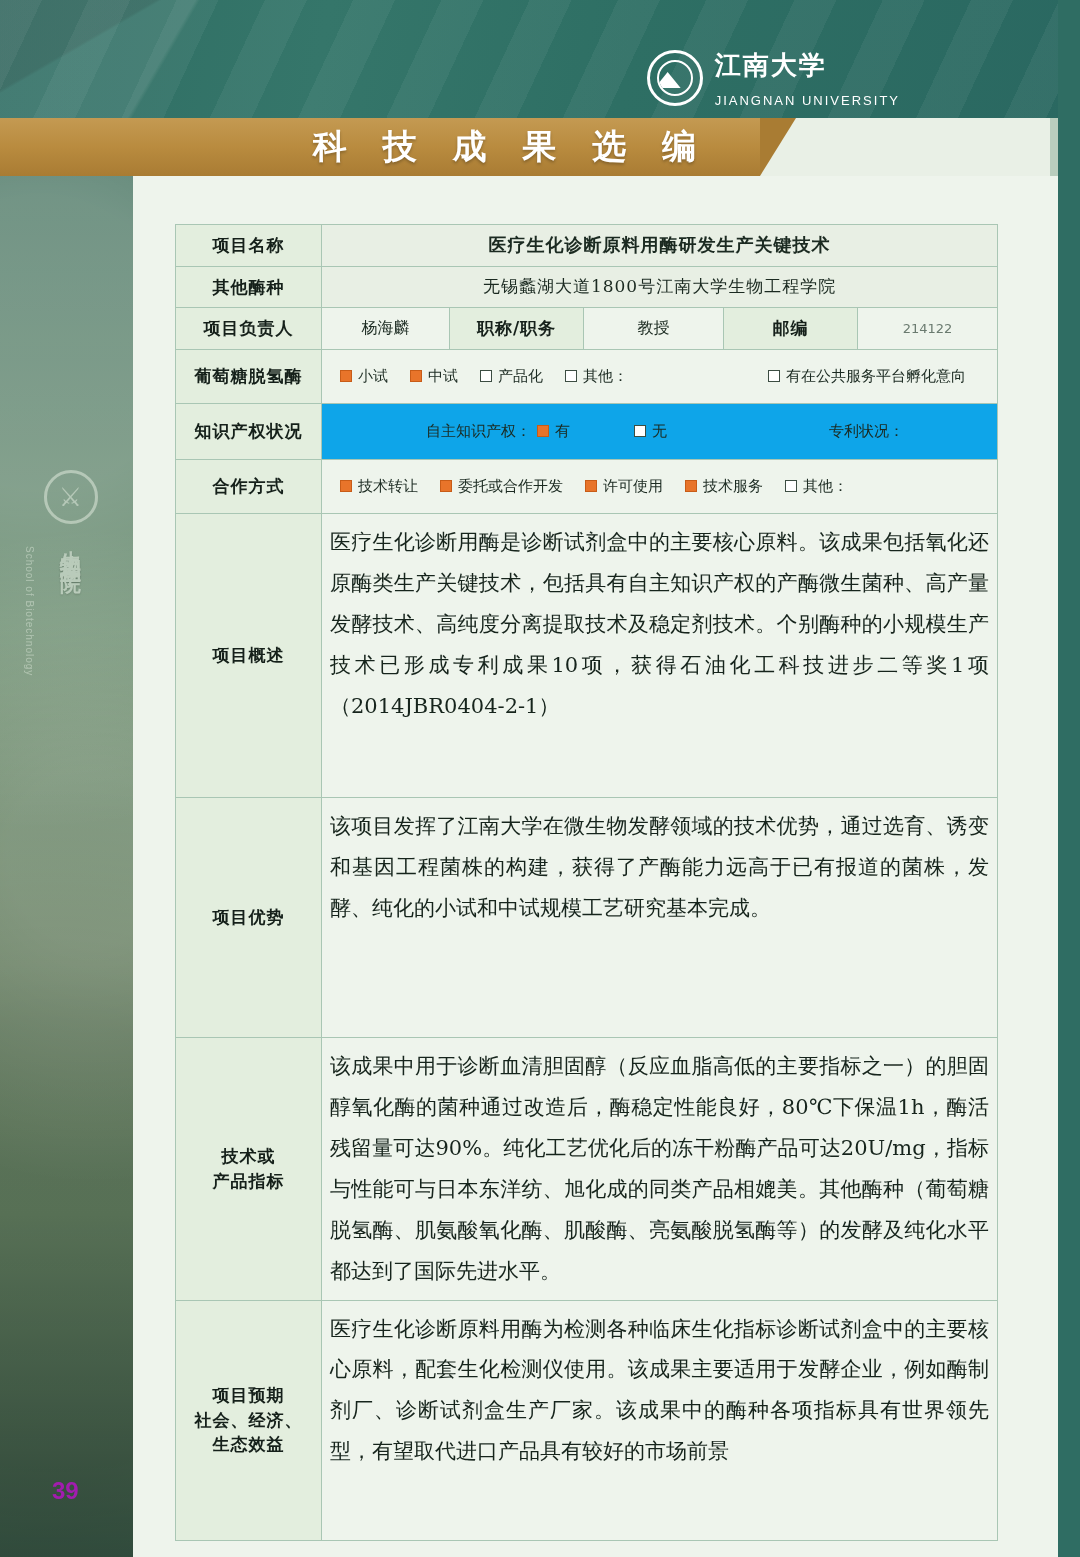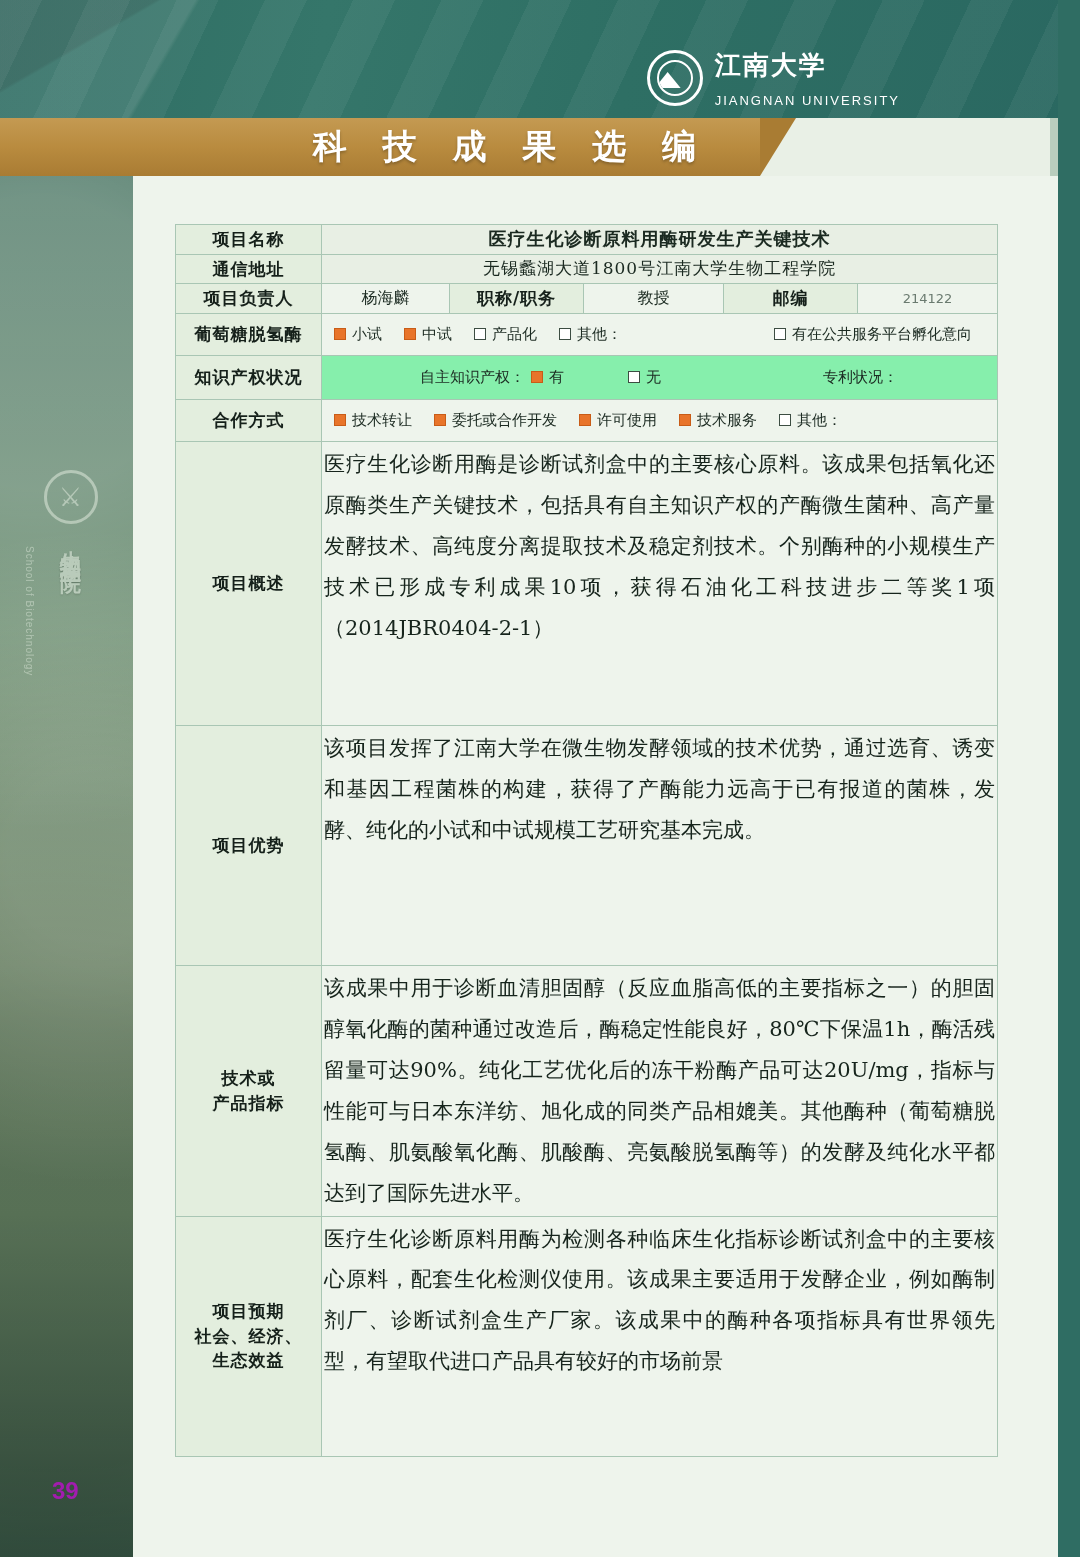--- a/index.html
+++ b/index.html
@@ -115,21 +115,21 @@
   }
 
   
   .tbl{
     position:absolute;left:175px;top:224px;width:822px;
     border-collapse:collapse;
     table-layout:fixed;
   }
   .tbl td{
     border:1px solid #a9c6b4;
-    padding:2px;
+    padding:8px;
     vertical-align:middle;
   }
   .lbl{
     background:#e3eede;
     text-align:center;
     font-weight:bold;
     color:#15201a;
     font-size:17px;
     font-family:"DejaVu Sans",sans-serif;
     letter-spacing:1px;
@@ -228,21 +228,21 @@
     <col style="width:140px">
   </colgroup>
 
   <tbody>
       <tr>
     <td class="lbl">项目名称</td>
     <td class="val big" colspan="5">医疗生化诊断原料用酶研发生产关键技术</td>
   </tr>
 
   <tr>
-    <td class="lbl">通信地址</td>
+    <td class="lbl">其他酶种</td>
     <td class="val addr" colspan="5">无锡蠡湖大道1800号江南大学生物工程学院</td>
   </tr>
 
   <tr>
     <td class="lbl">项目负责人</td>
     <td class="val center">杨海麟</td>
     <td class="lbl">职称/职务</td>
     <td class="val center">教授</td>
     <td class="lbl">邮编</td>
     <td class="val small">214122</td>
@@ -273,21 +273,21 @@
         <span class="chk" style="margin-right:13px">
           <span class="box"></span>
           <span>有在公共服务平台孵化意向</span>
         </span>
       </div>
     </td>
   </tr>
 
   <tr>
     <td class="lbl">知识产权状况</td>
-    <td colspan="5" style="background:#86efac">
+    <td colspan="5" style="background:#0ea5e9">
       <div class="ip-row">
         <span class="gap1"></span>
         <span class="seg">自主知识产权：</span>
         <span class="chk" style="margin-left:6px">
           <span class="box on"></span>
           <span>有</span>
         </span>
         <span style="width:42px"></span>
         <span class="chk">
           <span class="box"></span>

